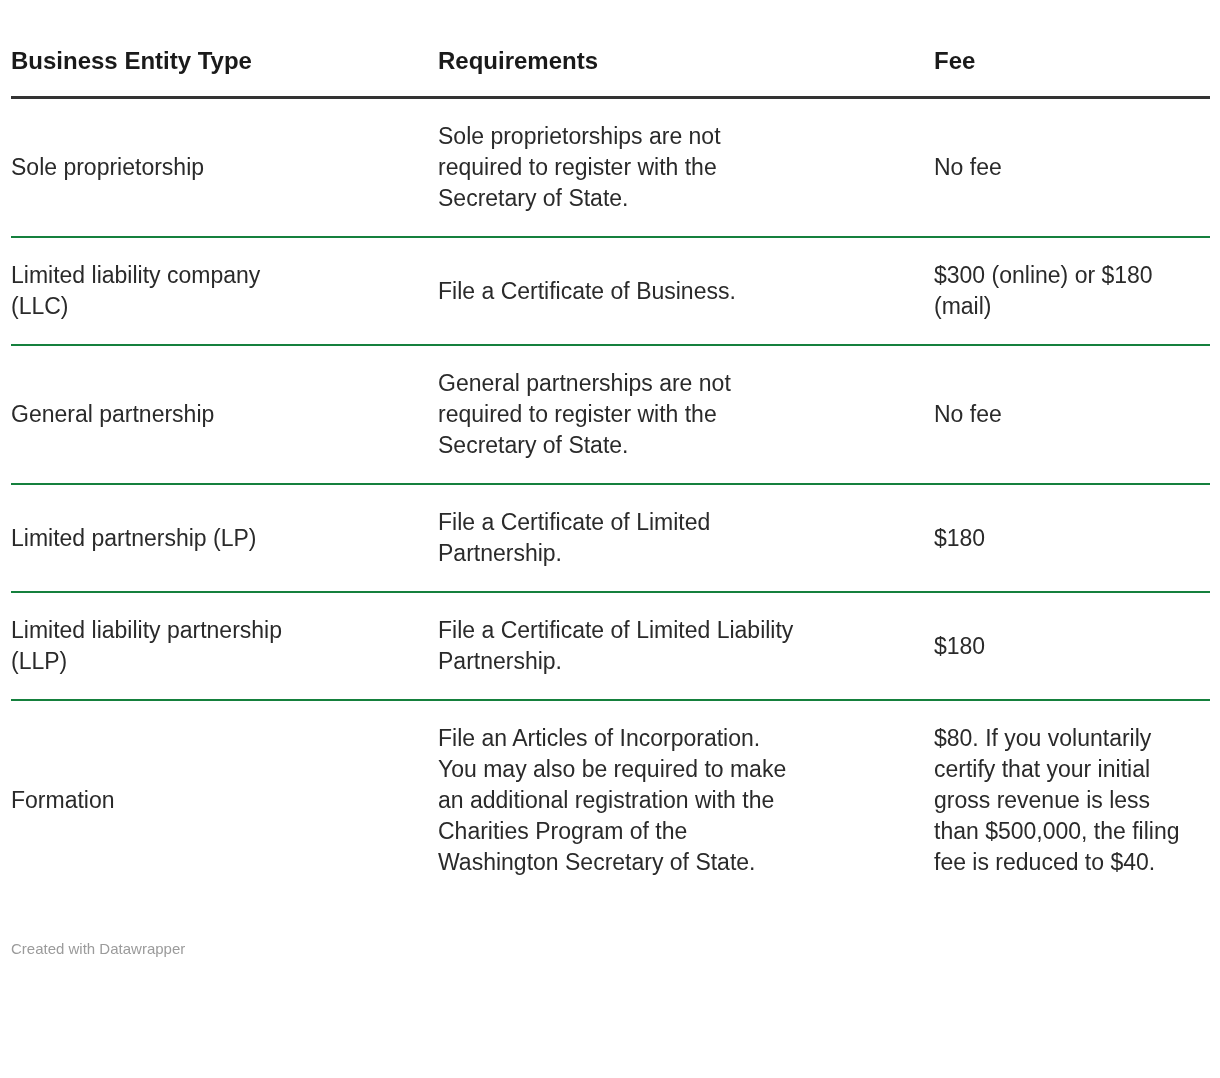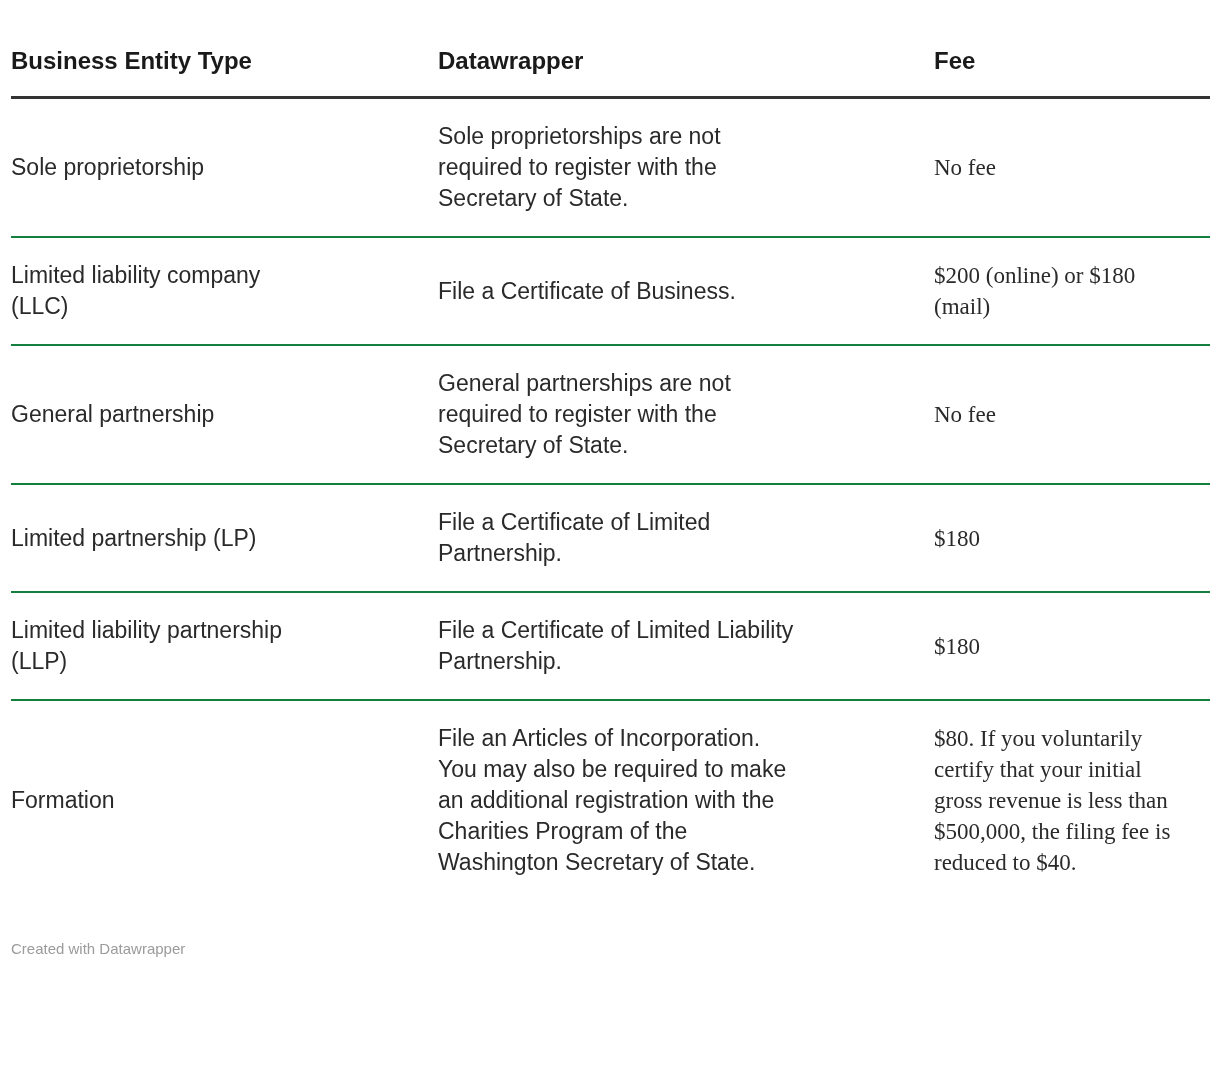--- a/index.html
+++ b/index.html
@@ -39,21 +39,21 @@
     font-size: 23px;
     line-height: 31px;
     font-weight: normal;
     color: #2a2a2a;
     padding: 22px 0;
     border-bottom: 2px solid #15803d;
   }
   tbody tr:last-child td { border-bottom: none; }
   .c1 { max-width: 300px; }
   .c2 { max-width: 360px; }
-  .c3 { max-width: 250px; font-family: Liberation Serif, serif; }
+  .c3 { max-width: 250px; }
   .attribution {
     margin-top: 36px;
     font-size: 15px;
     line-height: 26px;
     color: #9b9b9b;
   }
 </style>
 </head>
 <body>
 
@@ -63,21 +63,21 @@
       <col class="col-1">
       <col class="col-2">
       <col class="col-3">
     </colgroup>
     <thead>
       <tr>
         <th>
             <div>Business Entity Type</div>
           </th>
         <th>
-            <div>Datawrapper</div>
+            <div>Requirements</div>
           </th>
         <th>
             <div>Fee</div>
           </th>
       </tr>
     </thead>
     <tbody>
       <tr>
         <td>
             <div class="c1">Sole proprietorship</div>
@@ -90,21 +90,21 @@
           </td>
       </tr>
       <tr>
         <td>
             <div class="c1">Limited liability company (LLC)</div>
           </td>
         <td>
             <div class="c2">File a Certificate of Business.</div>
           </td>
         <td>
-            <div class="c3">$200 (online) or $180 (mail)</div>
+            <div class="c3">$300 (online) or $180 (mail)</div>
           </td>
       </tr>
       <tr>
         <td>
             <div class="c1">General partnership</div>
           </td>
         <td>
             <div class="c2">General partnerships are not required to register with the Secretary of State.</div>
           </td>
         <td>

